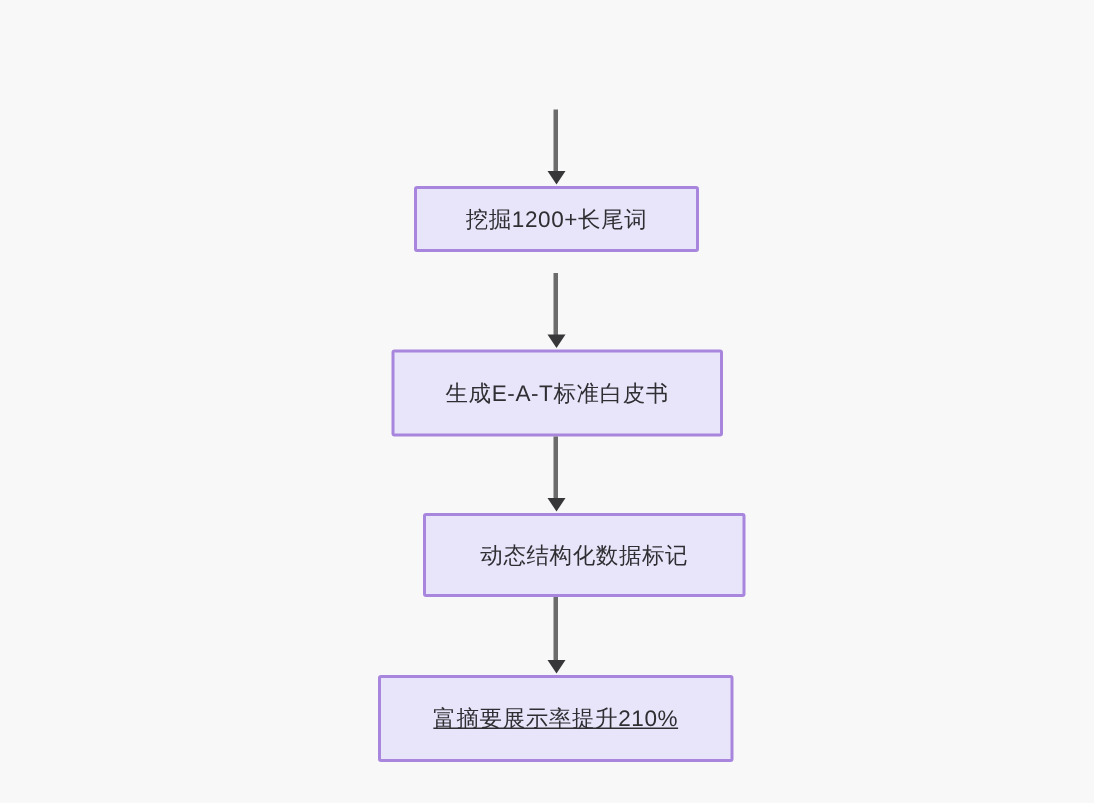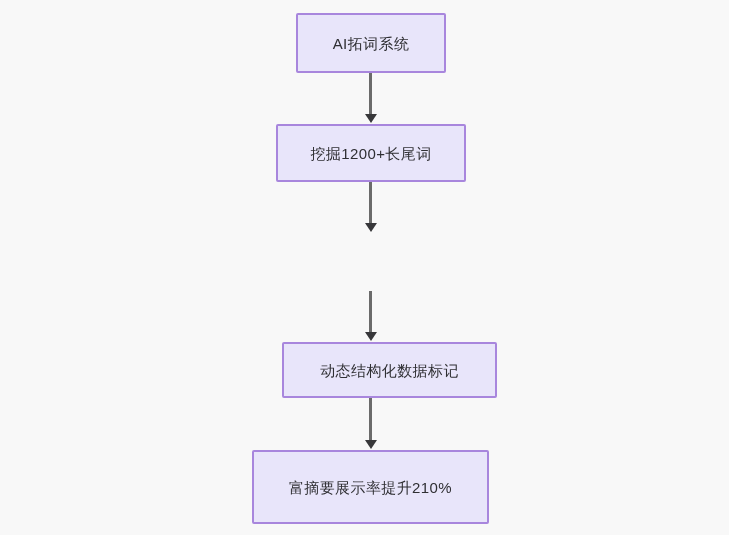--- a/index.html
+++ b/index.html
@@ -45,53 +45,53 @@
   .arrowhead {
     position: absolute;
     width: 0;
     height: 0;
     border-left: 6px solid transparent;
     border-right: 6px solid transparent;
     border-top: 9px solid #37373a;
   }
   
   #node-1 { left: 296px; top: 13px;  width: 150px; height: 60px; }
-  #node-2 { left: 276px; top: 124px; width: 190px; height: 58px; }
+  #node-2 { left: 276px; top: 124px; width: 190px; height: 44px; }
   #node-3 { left: 261px; top: 233px; width: 221px; height: 58px; }
   #node-4 { left: 264px; top: 342px; width: 215px; height: 56px; margin-left: 18px; }
-  #node-5 { left: 252px; top: 450px; width: 237px; height: 74px; }
+  #node-5 { left: 252px; top: 450px; width: 237px; height: 58px; text-decoration: underline; }
   
   #conn-1 { left: 369px; top: 73px;  height: 43px; }
   #head-1 { left: 365px; top: 114px; }
   #conn-2 { left: 369px; top: 182px; height: 42px; }
   #head-2 { left: 365px; top: 223px; }
   #conn-3 { left: 369px; top: 291px; height: 42px; }
   #head-3 { left: 365px; top: 332px; }
   #conn-4 { left: 369px; top: 398px; height: 42px; }
   #head-4 { left: 365px; top: 440px; }
 </style>
 </head>
 <body>
 
 <div id="flowchart-canvas">
 
-  <div class="node-box" id="node-1">
-    <span class="node-label">AI拓词系统</span>
-  </div>
 
   <div class="connector" id="conn-1"></div>
   <div class="arrowhead" id="head-1"></div>
 
   <div class="node-box" id="node-2">
     <span class="node-label">挖掘1200+长尾词</span>
   </div>
 
   <div class="connector" id="conn-2"></div>
   <div class="arrowhead" id="head-2"></div>
 
+  <div class="node-box" id="node-3">
+    <span class="node-label">生成E-A-T标准白皮书</span>
+  </div>
 
   <div class="connector" id="conn-3"></div>
   <div class="arrowhead" id="head-3"></div>
 
   <div class="node-box" id="node-4">
     <span class="node-label">动态结构化数据标记</span>
   </div>
 
   <div class="connector" id="conn-4"></div>
   <div class="arrowhead" id="head-4"></div>

